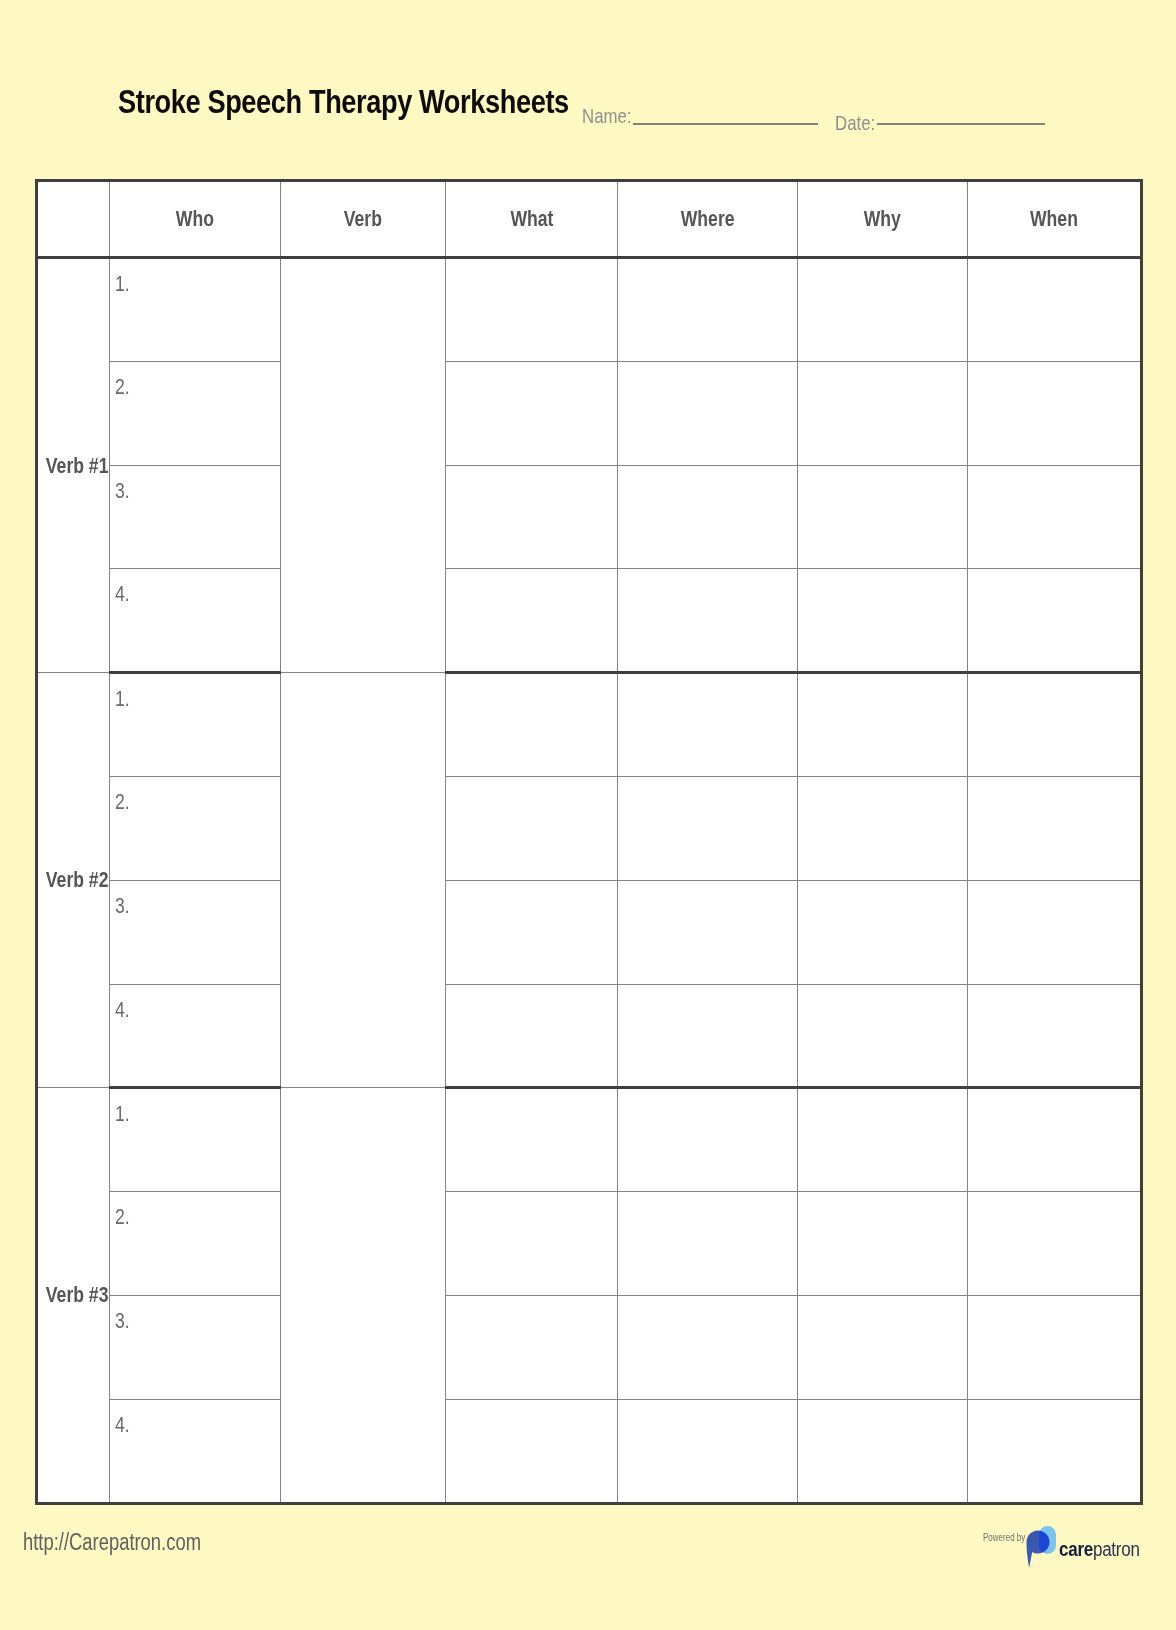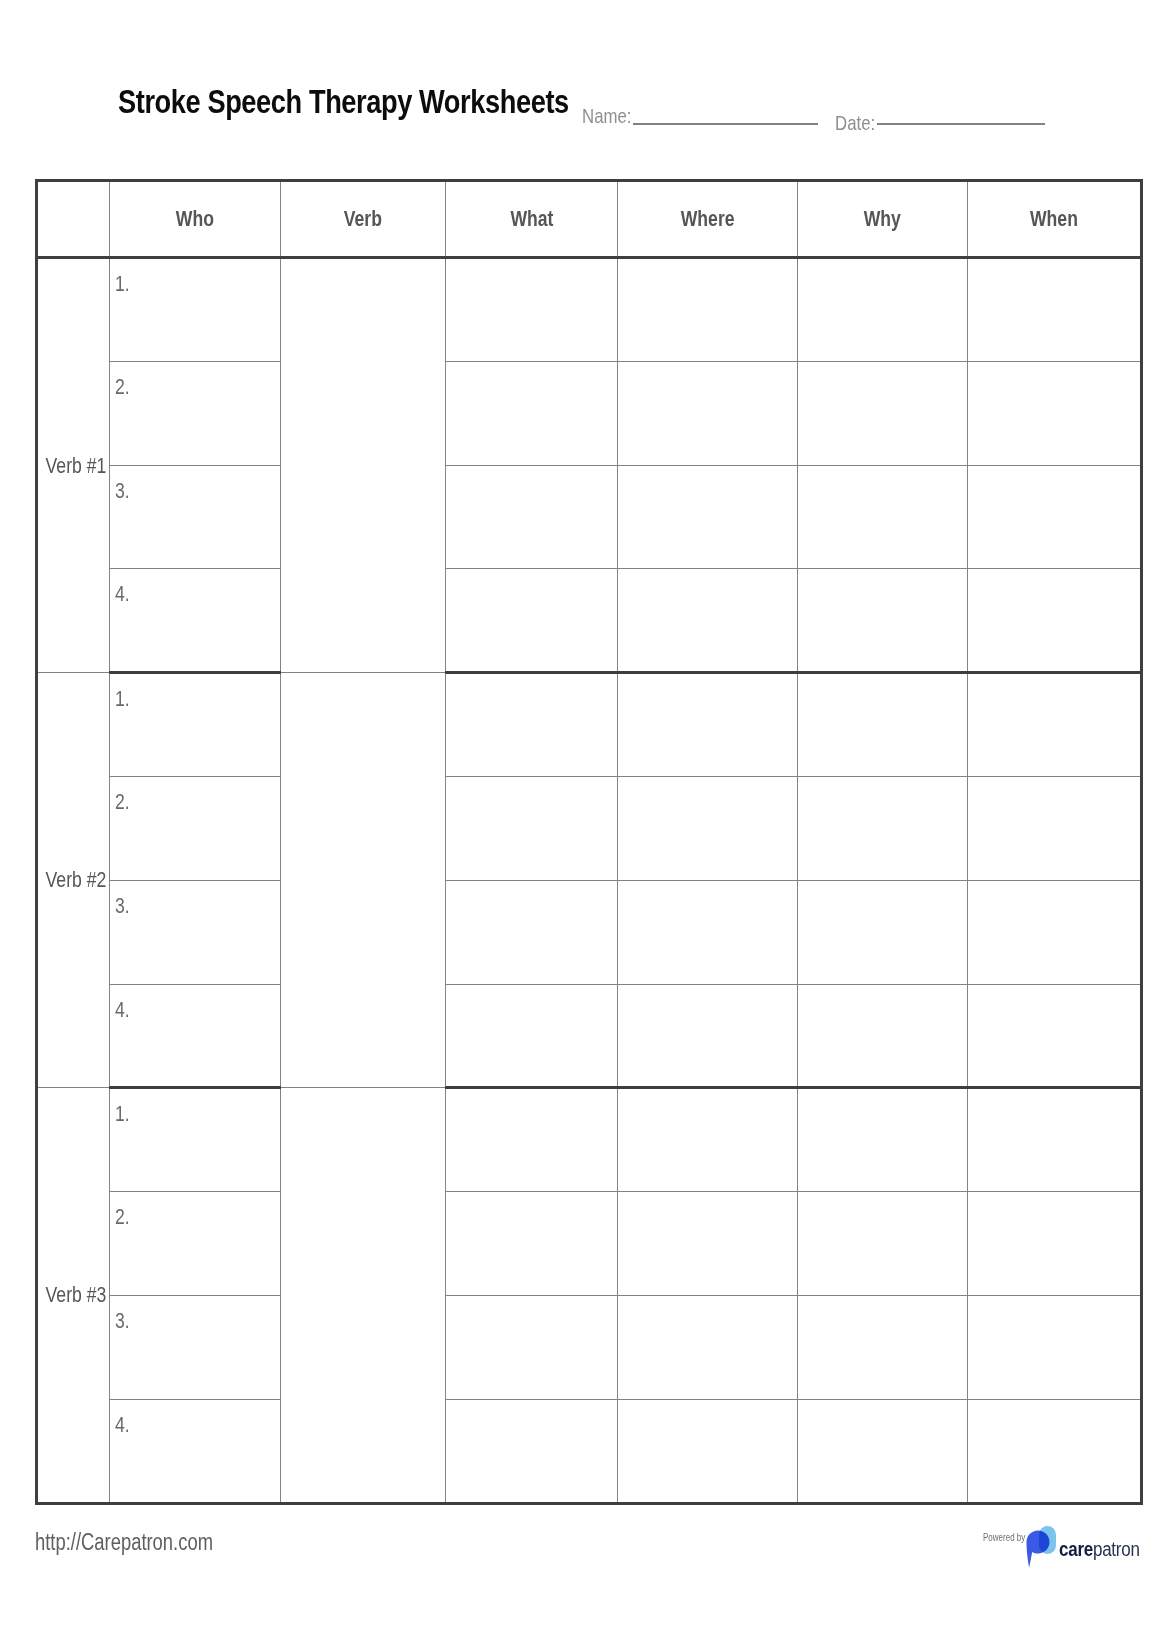--- a/index.html
+++ b/index.html
@@ -1,21 +1,21 @@
 <!DOCTYPE html>
 <html><head>
 <meta charset="utf-8">
 <style>
   * { margin: 0; padding: 0; box-sizing: border-box; }
   html, body { background: #e8e8e8; }
   .page {
     position: relative;
     width: 1176px;
     height: 1630px;
-    background: #ffffff;
+    background: #fef9c3;
     font-family: "Liberation Sans", "DejaVu Sans", sans-serif;
     overflow: hidden;
   }
   
   .cx  { display: inline-block; transform: scaleX(0.80); transform-origin: left center; white-space: nowrap; }
   .cxc { display: inline-block; transform: scaleX(0.80); transform-origin: center center; white-space: nowrap; }
 
   
   .title {
     position: absolute; left: 118px; top: 82px;
@@ -51,33 +51,33 @@
   table.ws thead tr { height: 77px; padding-left: 36px; }
   table.ws tbody tr { height: 103.8px; }
   table.ws th {
     border-bottom: 3px solid #3f3f3f;
     font-size: 22px; font-weight: 700; color: #565656;
     text-align: center; vertical-align: middle;
   }
   td.glabel, td.verbcell, tr.gend td { border-bottom: 3px solid #3f3f3f; }
   td.glabel {
     text-align: right; vertical-align: middle;
-    font-size: 22px; font-weight: 400; color: #565656;
+    font-size: 22px; font-weight: 700; color: #565656;
   }
   td.who { vertical-align: top; }
   td.who .num {
     display: inline-block;
     margin: 12px 0 0 5px;
     font-size: 22px; color: #6a6a6a;
     transform: scaleX(0.80); transform-origin: left top;
   }
 
   
   .site-link {
-    position: absolute; left: 35px; top: 1529px;
+    position: absolute; left: 23px; top: 1529px;
     font-size: 23px; color: #5f5f5f;
     text-decoration: underline;
     text-underline-offset: 4px;
     cursor: pointer;
   }
   .powered-by {
     position: absolute; left: 983px; top: 1532px;
     font-size: 10px; color: #6f6f6f;
   }
   .logo-mark { position: absolute; left: 1026px; top: 1525px; }

